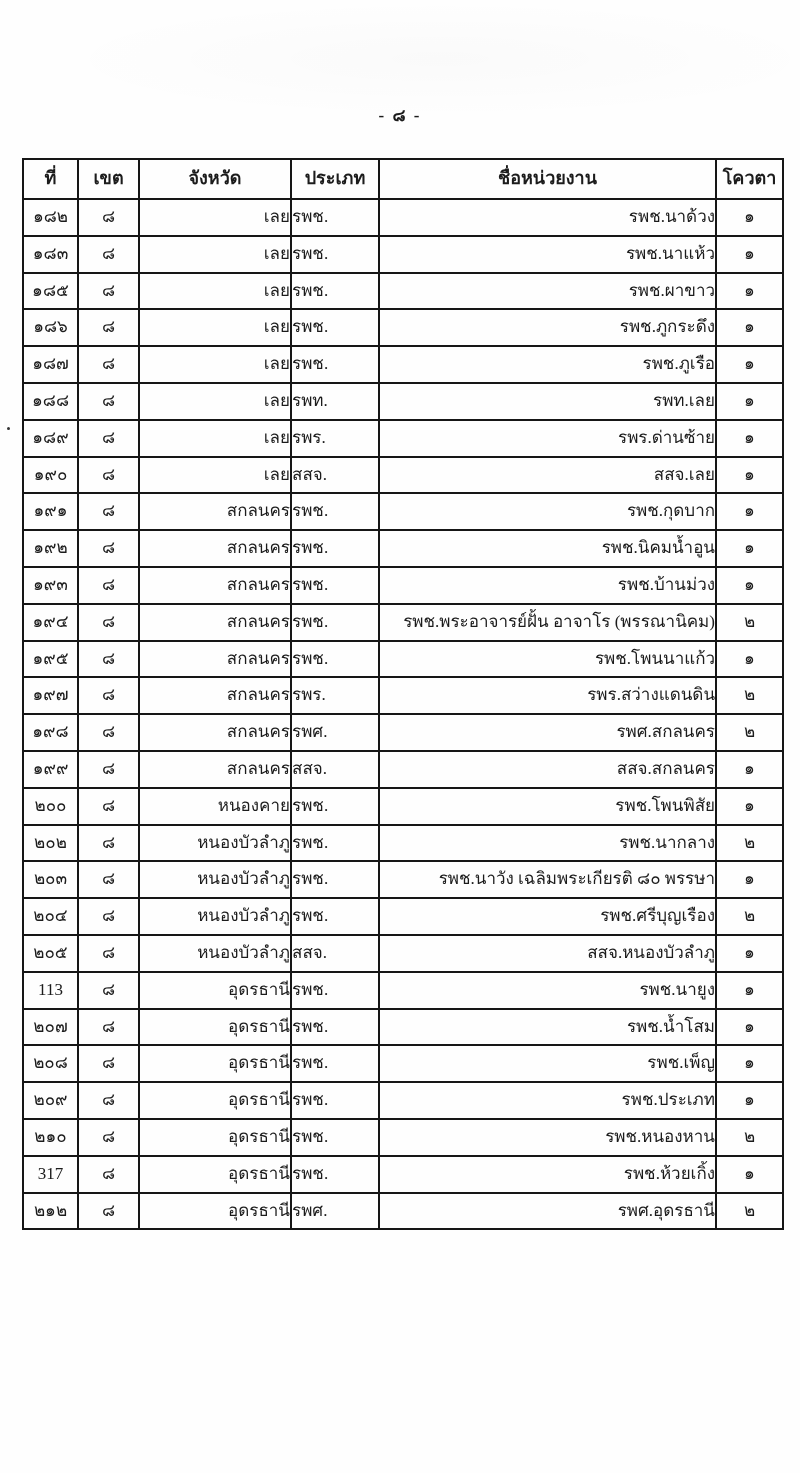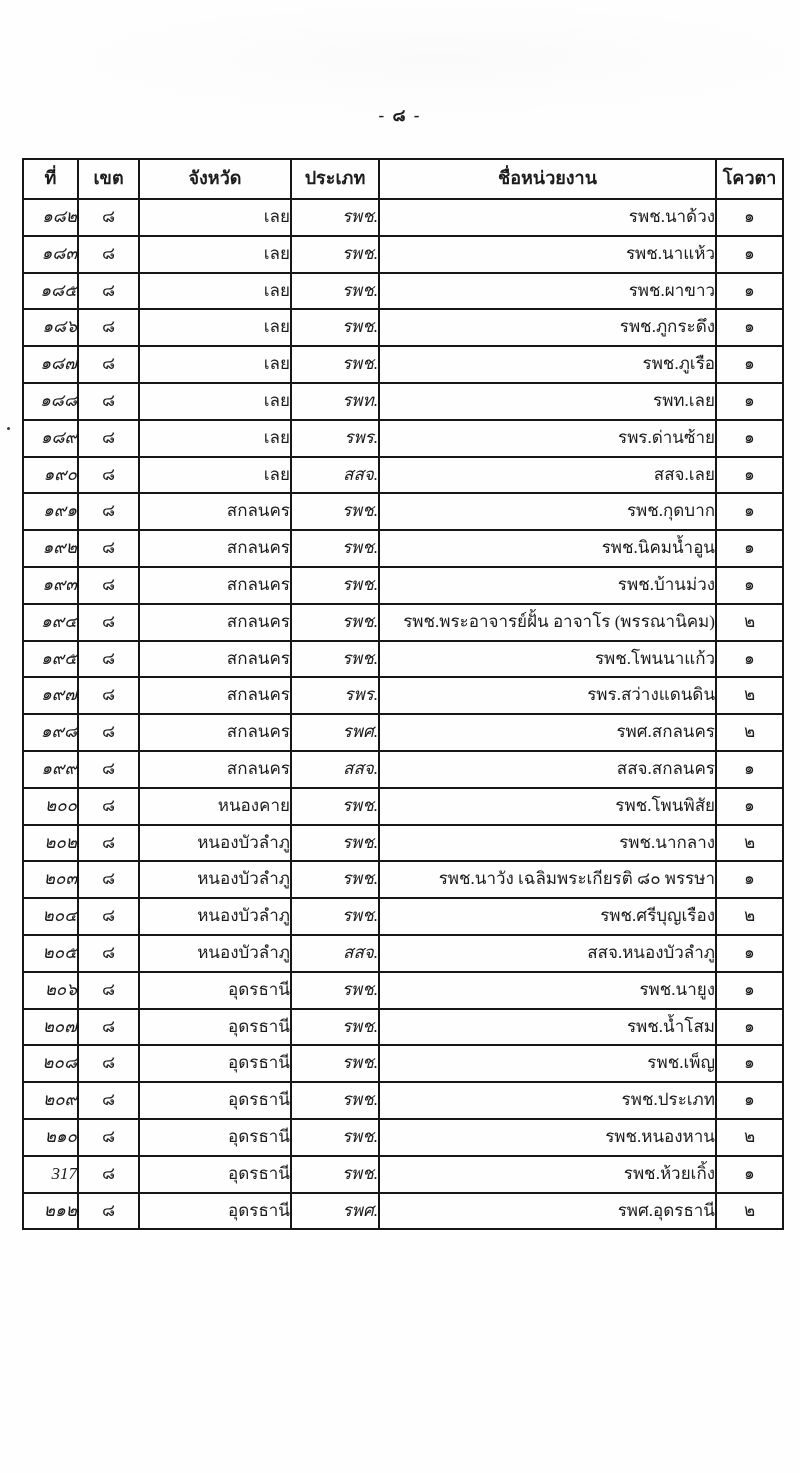--- a/index.html
+++ b/index.html
@@ -66,24 +66,24 @@
     vertical-align: middle;
   }
   
   col.c-no       { width: 55px; }
   col.c-zone     { width: 61px; }
   col.c-province { width: 152px; }
   col.c-type     { width: 88px; }
   col.c-name     { width: 337px; }
   col.c-quota    { width: 67px; }
 
-  td.col-no      { text-align: right; font-style: italic; }
+  td.col-no      { text-align: center; }
   td.col-zone    { text-align: center; font-size: 15px; }
   td.col-province{ text-align: right; padding-left: 10px; }
-  td.col-type    { text-align: right; font-style: italic; }
+  td.col-type    { text-align: left; }
   td.col-name    { text-align: right; padding-left: 12px; }
   td.col-quota   { text-align: center; font-size: 15px; }
 
   
   table.quota-table tr { box-shadow: 0 -1px 0 rgba(60,60,60,0.25); }
 </style>
 </head>
 <body>
 
 <div class="page">
@@ -298,21 +298,21 @@
   <tr>
     <td class="col-no">๒๐๕</td>
     <td class="col-zone">๘</td>
     <td class="col-province">หนองบัวลำภู</td>
     <td class="col-type">สสจ.</td>
     <td class="col-name">สสจ.หนองบัวลำภู</td>
     <td class="col-quota">๑</td>
   </tr>
 
   <tr>
-    <td class="col-no">๒๐๖</td>
+    <td class="col-no">113</td>
     <td class="col-zone">๘</td>
     <td class="col-province">อุดรธานี</td>
     <td class="col-type">รพช.</td>
     <td class="col-name">รพช.นายูง</td>
     <td class="col-quota">๑</td>
   </tr>
 
   <tr>
     <td class="col-no">๒๐๗</td>
     <td class="col-zone">๘</td>

